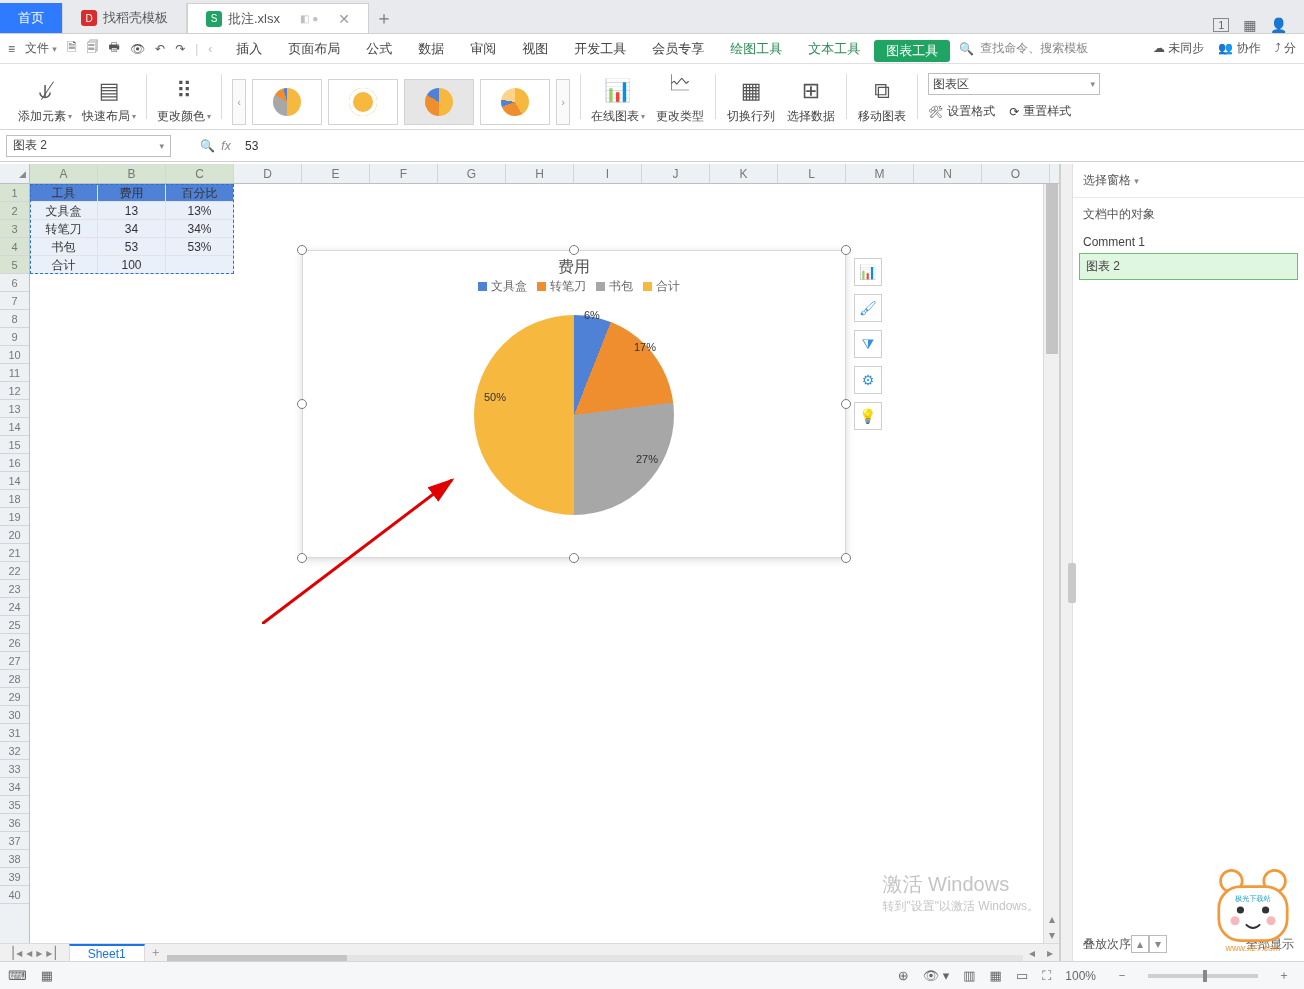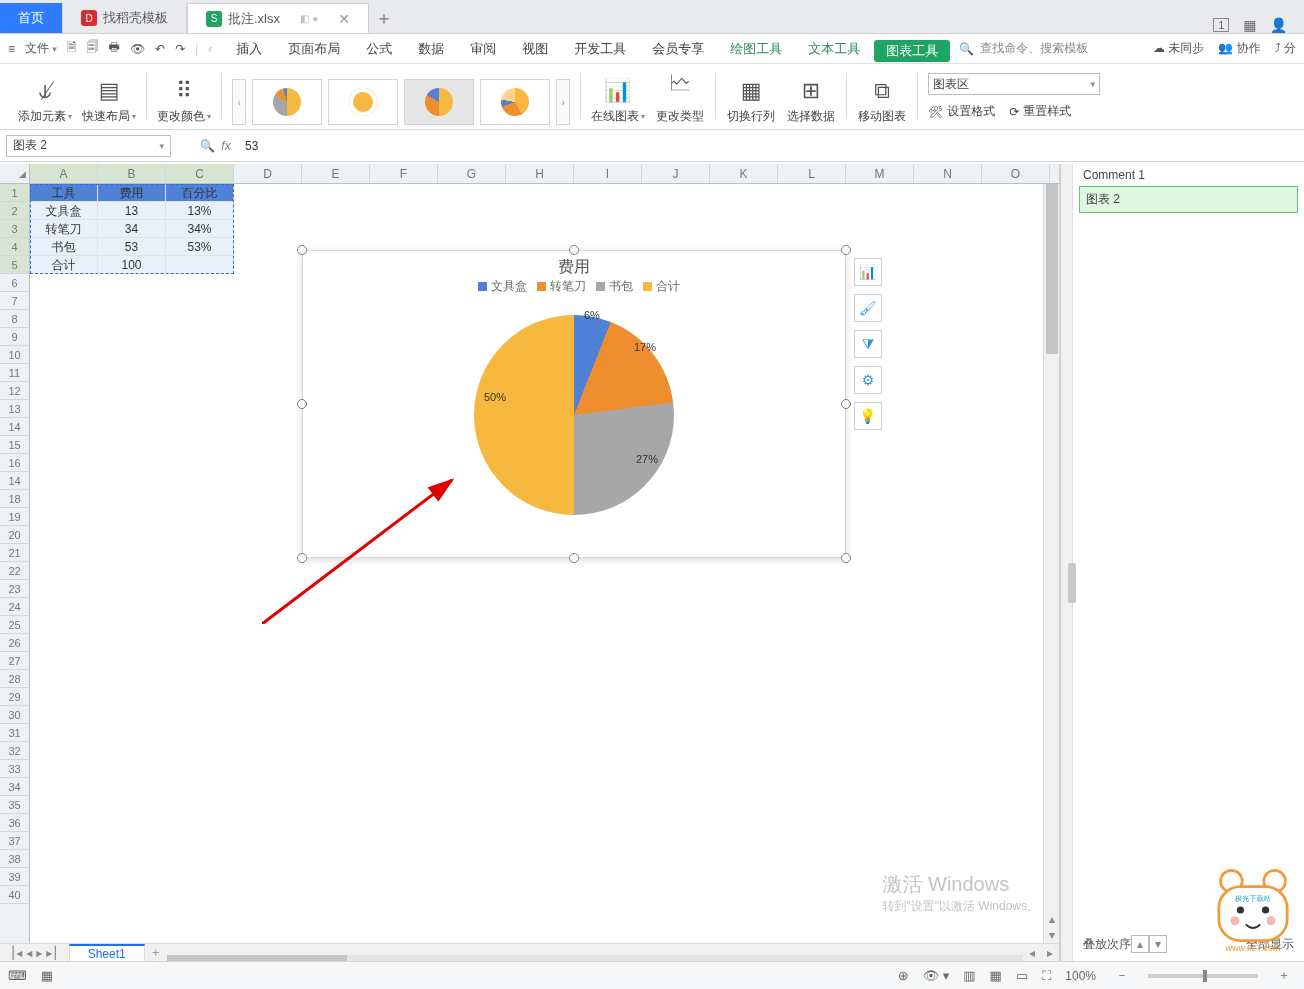--- a/index.html
+++ b/index.html
@@ -469,20 +469,22 @@
       <div class="hbtn">◂</div>
       <div class="hbtn">▸</div>
     </div>
   </div>
 
   <div class="side-rail">
       <div class="grip"></div>
     </div>
 
   <div class="side-pane">
+    <div class="sp-title"><span>选择窗格</span> <span style="font-size:9px;color:#888;">▾</span></div>
+    <div class="sp-sub">文档中的对象</div>
     <div class="sp-item plain">Comment 1</div>
     <div class="sp-item sel">图表 2</div>
     <div class="sp-bottom">
       <span>叠放次序</span>
       <span class="sq">▴</span>
       <span class="sq">▾</span>
       <span style="margin-left:auto">全部显示</span>
     </div>
   </div>
 </div>

